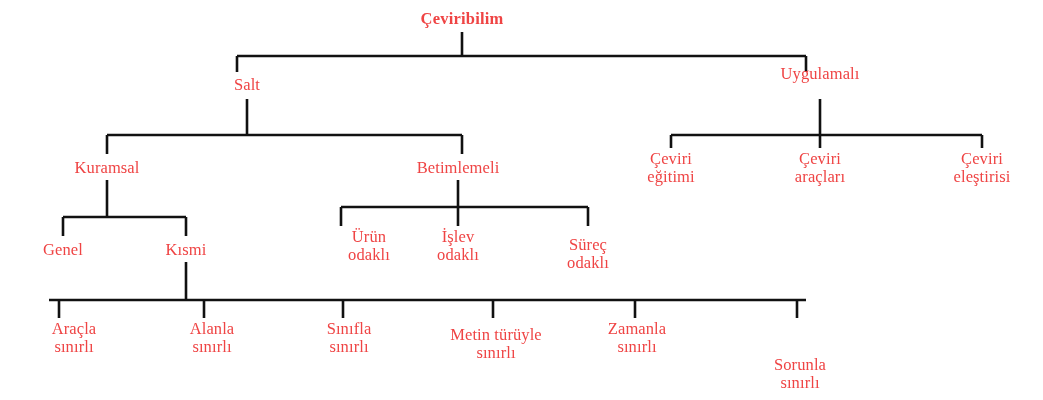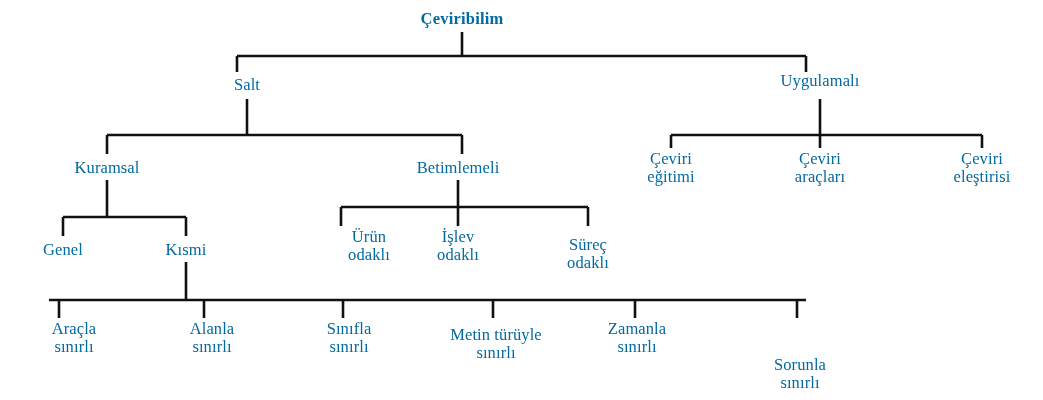--- a/index.html
+++ b/index.html
@@ -27,21 +27,21 @@
     height: 400px;
     display: block;
   }
   .node-label {
     position: absolute;
     text-align: center;
     white-space: pre;
     line-height: 1.12;
     font-family: "Liberation Serif", "DejaVu Serif", serif;
     font-size: 16.5px;
-    color: #0369a1;
+    color: #ef4444;
     letter-spacing: 0.1px;
     transform: translateX(-50%);
     pointer-events: none;
   }
   .node-label.root {
     font-weight: bold;
     font-size: 16.5px;
     letter-spacing: 0.2px;
   }
   .connector-line {
@@ -81,21 +81,21 @@
       <line x1="59" y1="300" x2="59" y2="318" stroke="#111111" stroke-width="2.6" class="connector-line"></line>
       <line x1="204" y1="300" x2="204" y2="318" stroke="#111111" stroke-width="2.6" class="connector-line"></line>
       <line x1="343" y1="300" x2="343" y2="318" stroke="#111111" stroke-width="2.6" class="connector-line"></line>
       <line x1="493" y1="300" x2="493" y2="318" stroke="#111111" stroke-width="2.6" class="connector-line"></line>
       <line x1="635" y1="300" x2="635" y2="318" stroke="#111111" stroke-width="2.6" class="connector-line"></line>
       <line x1="797" y1="300" x2="797" y2="318" stroke="#111111" stroke-width="2.6" class="connector-line"></line>
     </svg>
   <div id="labels-layer">
       <div class="node-label root" style="left: 462px; top: 10px;">Çeviribilim</div>
       <div class="node-label" style="left: 247px; top: 76px;">Salt</div>
-      <div class="node-label" style="left: 820px; top: 72px;">Uygulamalı</div>
+      <div class="node-label" style="left: 820px; top: 65px;">Uygulamalı</div>
       <div class="node-label" style="left: 107px; top: 159px;">Kuramsal</div>
       <div class="node-label" style="left: 458px; top: 159px;">Betimlemeli</div>
       <div class="node-label" style="left: 671px; top: 150px;">Çeviri<br>eğitimi</div>
       <div class="node-label" style="left: 820px; top: 150px;">Çeviri<br>araçları</div>
       <div class="node-label" style="left: 982px; top: 150px;">Çeviri<br>eleştirisi</div>
       <div class="node-label" style="left: 63px; top: 241px;">Genel</div>
       <div class="node-label" style="left: 186px; top: 241px;">Kısmi</div>
       <div class="node-label" style="left: 341px; top: 228px; margin-left: 28px;">Ürün<br>odaklı</div>
       <div class="node-label" style="left: 458px; top: 228px;">İşlev<br>odaklı</div>
       <div class="node-label" style="left: 588px; top: 228px; margin-top: 8px;">Süreç<br>odaklı</div>

